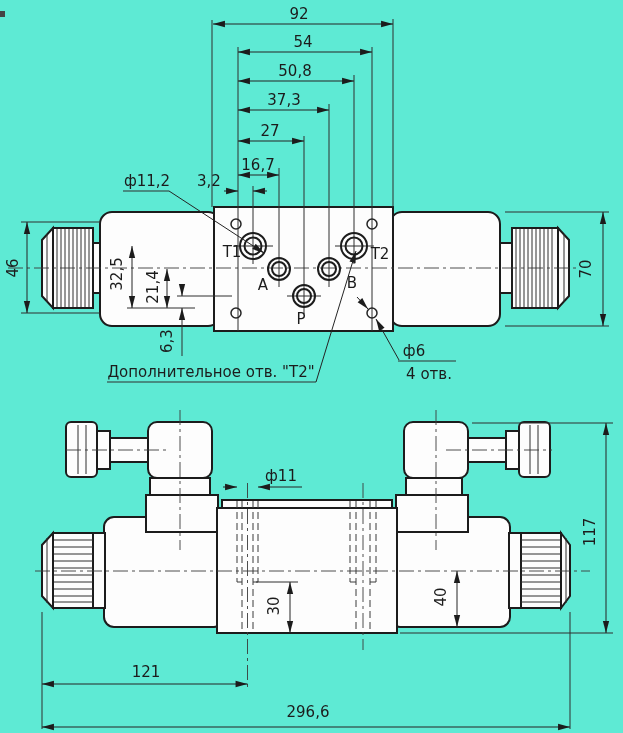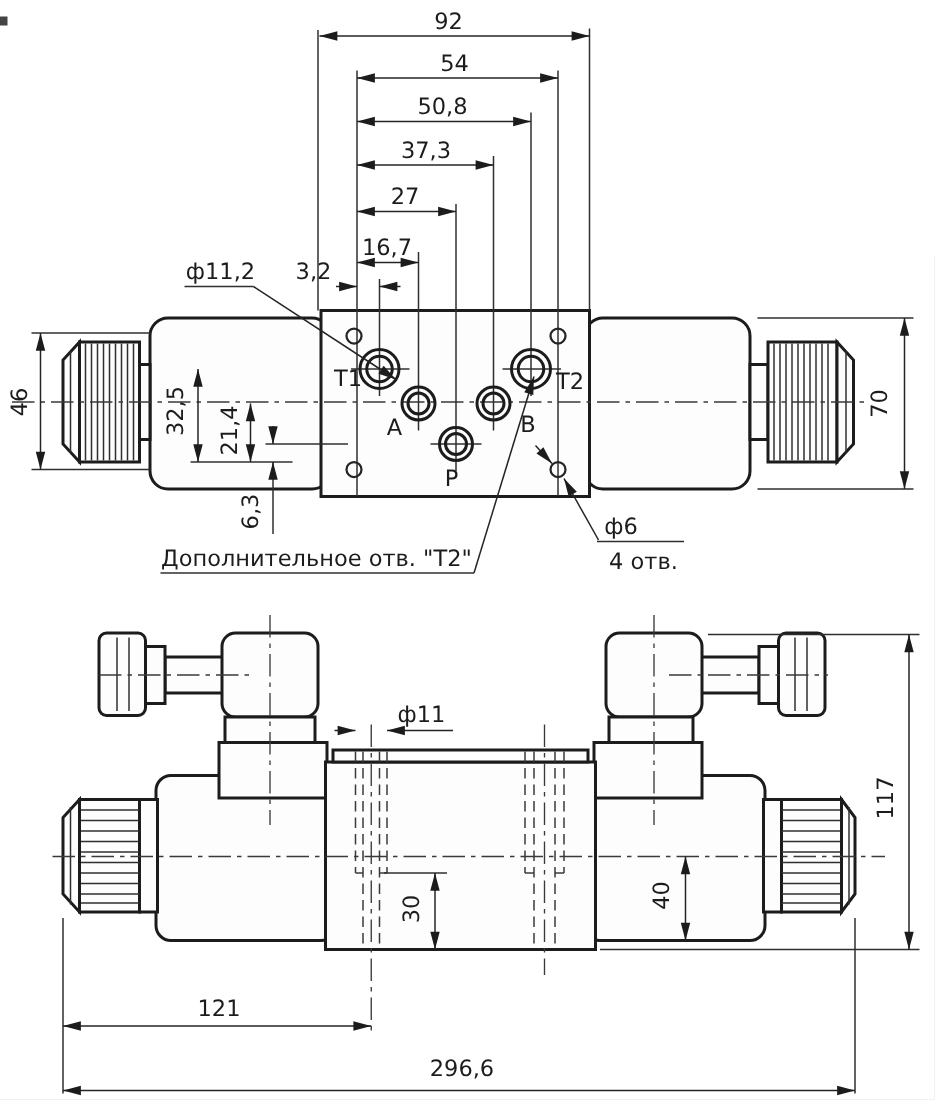--- a/index.html
+++ b/index.html
@@ -1,16 +1,16 @@
 <!DOCTYPE html>
 <html><head>
 <meta charset="utf-8">
 <style>
   html,body{margin:0;padding:0;background:#e8e8e8;font-family:"DejaVu Sans",sans-serif;}
-  #stage{width:623px;height:733px;background:#ffffff;position:relative;overflow:hidden;}
+  #stage{width:623px;height:733px;background:#5eead4;position:relative;overflow:hidden;}
   svg{display:block;}
   .thick{stroke:#1c1c1c;stroke-width:2;fill:none;stroke-linecap:round;}
   .thickf{stroke:#1c1c1c;stroke-width:2;fill:#fdfdfd;}
   .thin{stroke:#2f2f2f;stroke-width:1;fill:none;}
   .thin15{stroke:#242424;stroke-width:1.5;fill:none;}
   .hid{stroke:#3a3a3a;stroke-width:1;fill:none;stroke-dasharray:7 4;}
   .cl{stroke:#3a3a3a;stroke-width:0.9;fill:none;stroke-dasharray:15 4 3 4;}
   .dim{stroke:#242424;stroke-width:1;fill:none;}
   text{fill:#1c1c1c;font-family:"DejaVu Sans",sans-serif;font-size:15px;}
   .lbl{text-anchor:middle;}

